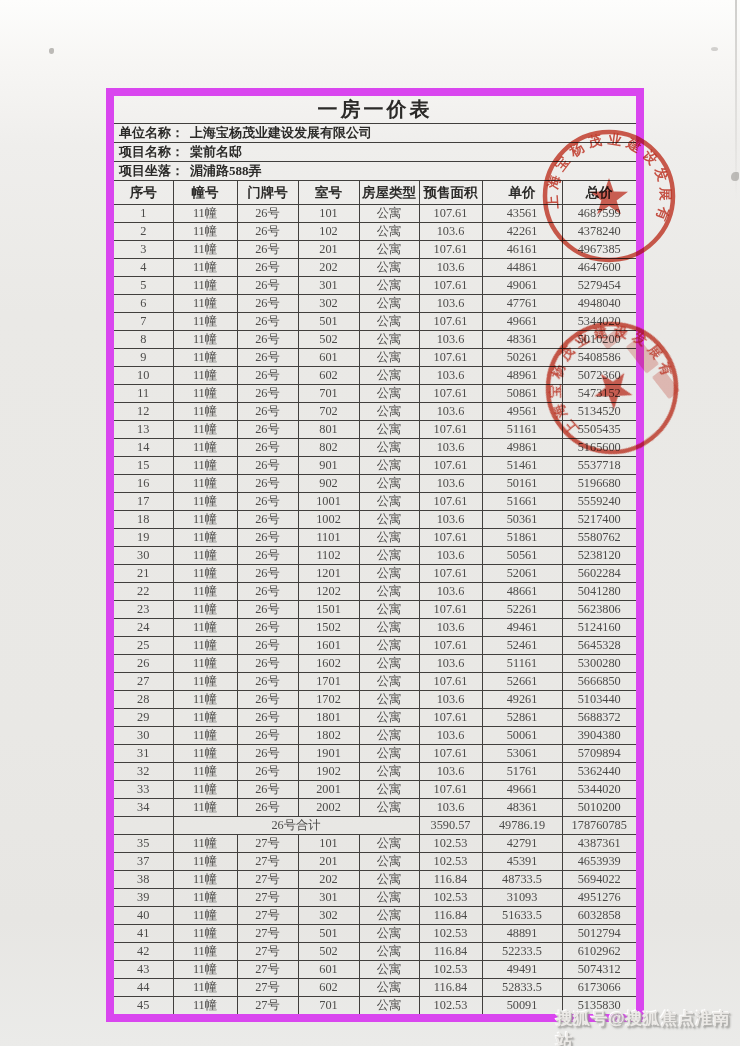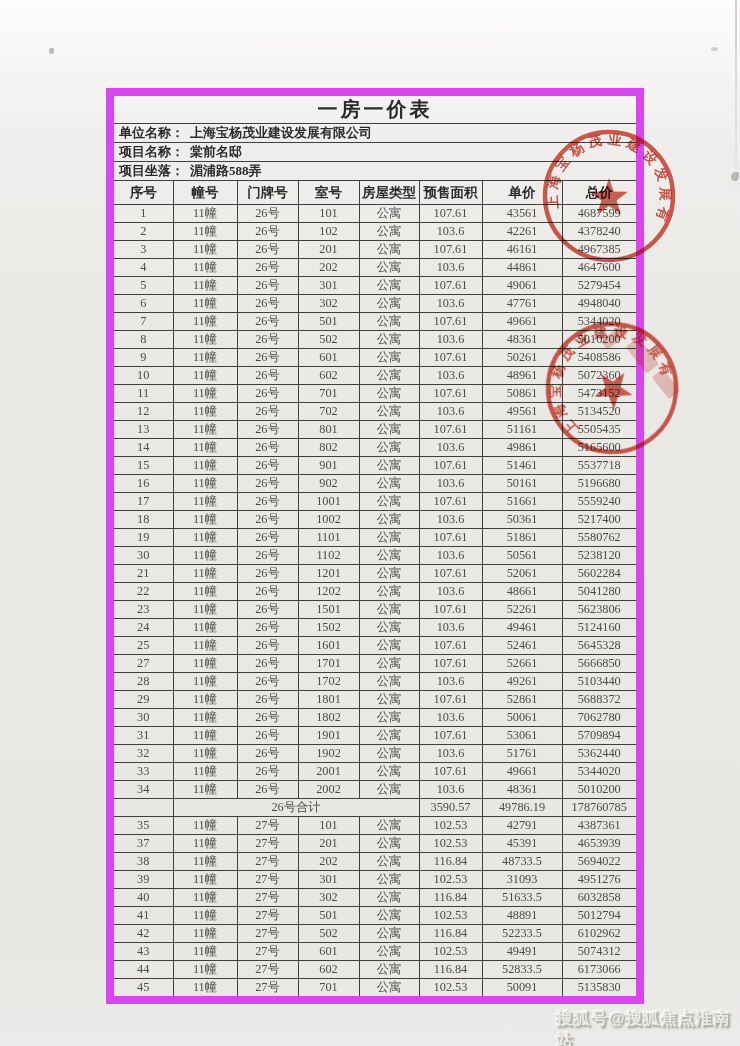--- a/index.html
+++ b/index.html
@@ -326,20 +326,30 @@
           <td>25</td>
           <td>11幢</td>
           <td>26号</td>
           <td>1601</td>
           <td>公寓</td>
           <td>107.61</td>
           <td>52461</td>
           <td>5645328</td>
         </tr>
         <tr>
+          <td>26</td>
+          <td>11幢</td>
+          <td>26号</td>
+          <td>1602</td>
+          <td>公寓</td>
+          <td>103.6</td>
+          <td>51161</td>
+          <td>5300280</td>
+        </tr>
+        <tr>
           <td>27</td>
           <td>11幢</td>
           <td>26号</td>
           <td>1701</td>
           <td>公寓</td>
           <td>107.61</td>
           <td>52661</td>
           <td>5666850</td>
         </tr>
         <tr>
@@ -363,21 +373,21 @@
           <td>5688372</td>
         </tr>
         <tr>
           <td>30</td>
           <td>11幢</td>
           <td>26号</td>
           <td>1802</td>
           <td>公寓</td>
           <td>103.6</td>
           <td>50061</td>
-          <td>7062780</td>
+          <td>3904380</td>
         </tr>
         <tr>
           <td>31</td>
           <td>11幢</td>
           <td>26号</td>
           <td>1901</td>
           <td>公寓</td>
           <td>107.61</td>
           <td>53061</td>
           <td>5709894</td>

